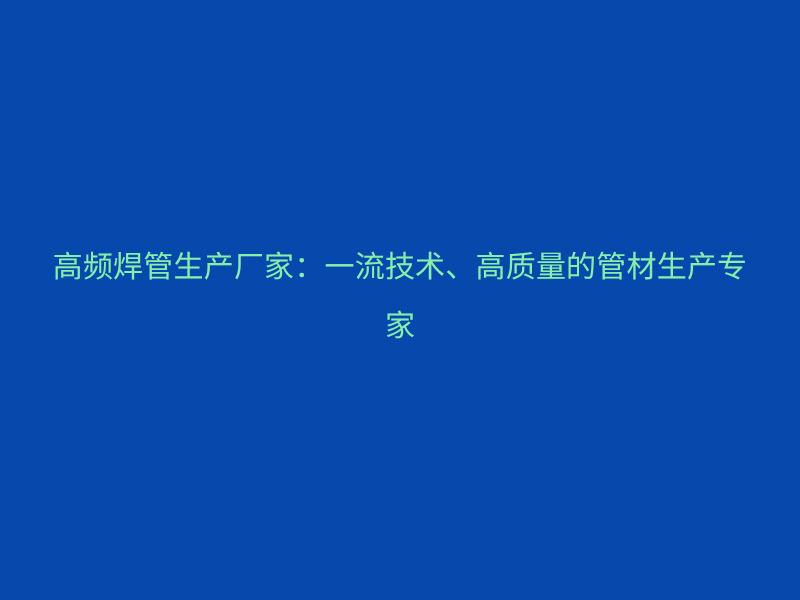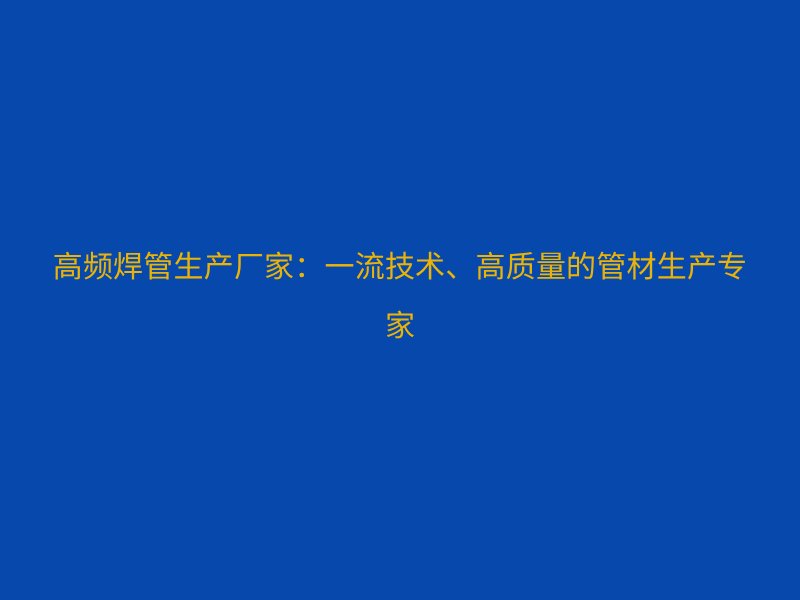--- a/index.html
+++ b/index.html
@@ -32,21 +32,21 @@
     box-sizing: border-box;
     width: 100%;
     padding: 0 52px;
     
     transform: translateY(-4px);
   }
 
   .headline {
     margin: 0;
     padding: 0;
-    color: #eab308;
+    color: #86efac;
     font-family: "DejaVu Sans", "Liberation Sans", sans-serif;
     font-size: 30px;
     font-weight: 400;
     line-height: 59px;
     letter-spacing: 0.2px;
     text-align: center;
     word-break: break-all;
     white-space: normal;
     -webkit-font-smoothing: antialiased;
   }

